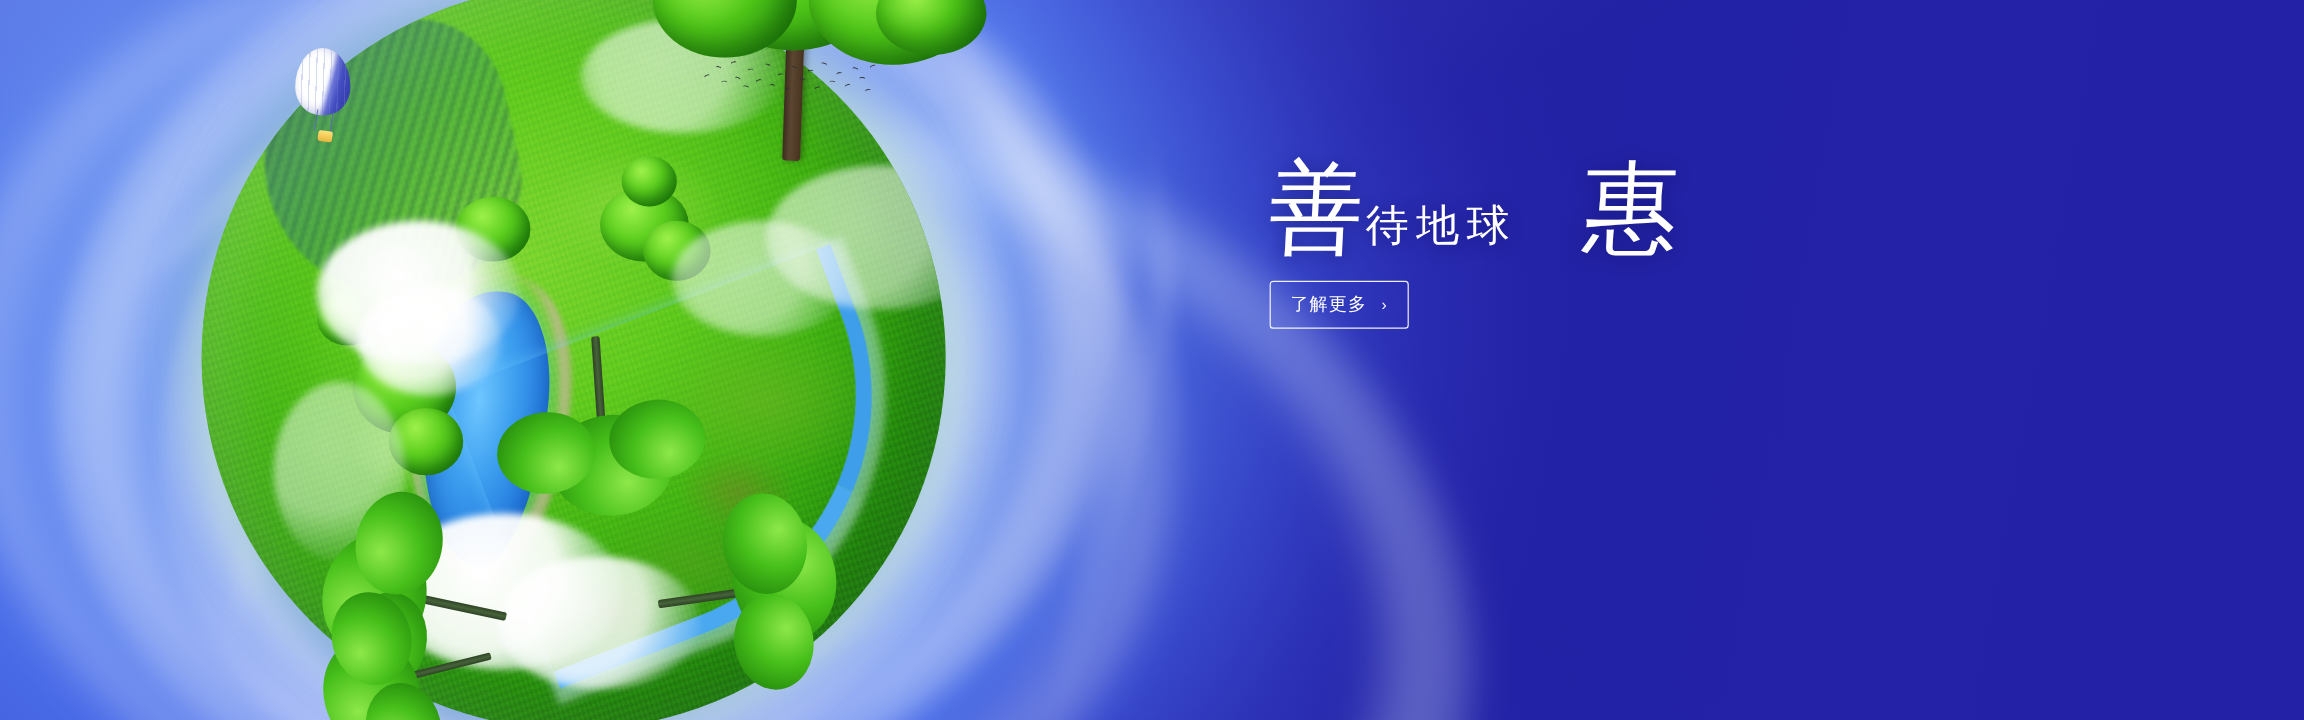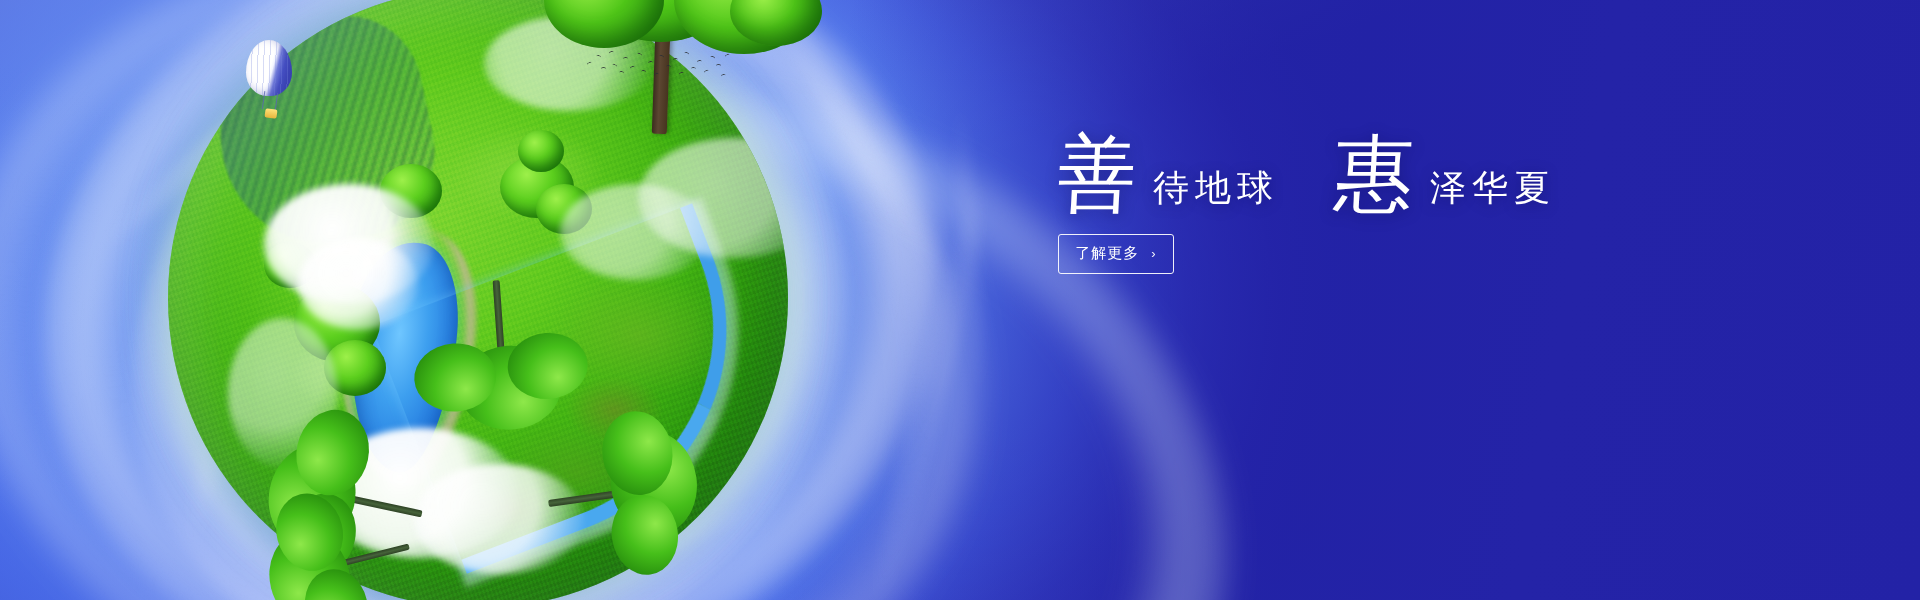--- a/index.html
+++ b/index.html
@@ -382,21 +382,21 @@
     letter-spacing: 0;
     line-height: .92;
     transform: skewX(-3deg) scaleY(1.06);
     display: inline-block;
   }
   .hl-small {
     font-family: "Liberation Serif", "DejaVu Serif", serif;
     font-size: 36px;
     font-weight: 400;
     letter-spacing: 6px;
-    margin-left: 17px;
+    margin-left: 2px;
     padding-bottom: 4px;
   }
   .hl-gap { width: 56px; }
 
   #subtitle {
     margin-top: 26px;
     font-size: 27px;
     letter-spacing: 7px;
     font-weight: 400;
     color: #ffffff;
@@ -560,21 +560,20 @@
   <div id="content">
 
     <div id="headline">
       <span class="hl-group">
         <span class="hl-big">善</span>
         <span class="hl-small">待地球</span>
       </span>
       <span class="hl-gap"></span>
       <span class="hl-group">
         <span class="hl-big">惠</span>
-        <span class="hl-small">泽华夏</span>
       </span>
     </div>
 
 
     <button id="cta">
       <span>了解更多</span>
       <span class="chev">›</span>
     </button>
 
   </div>

